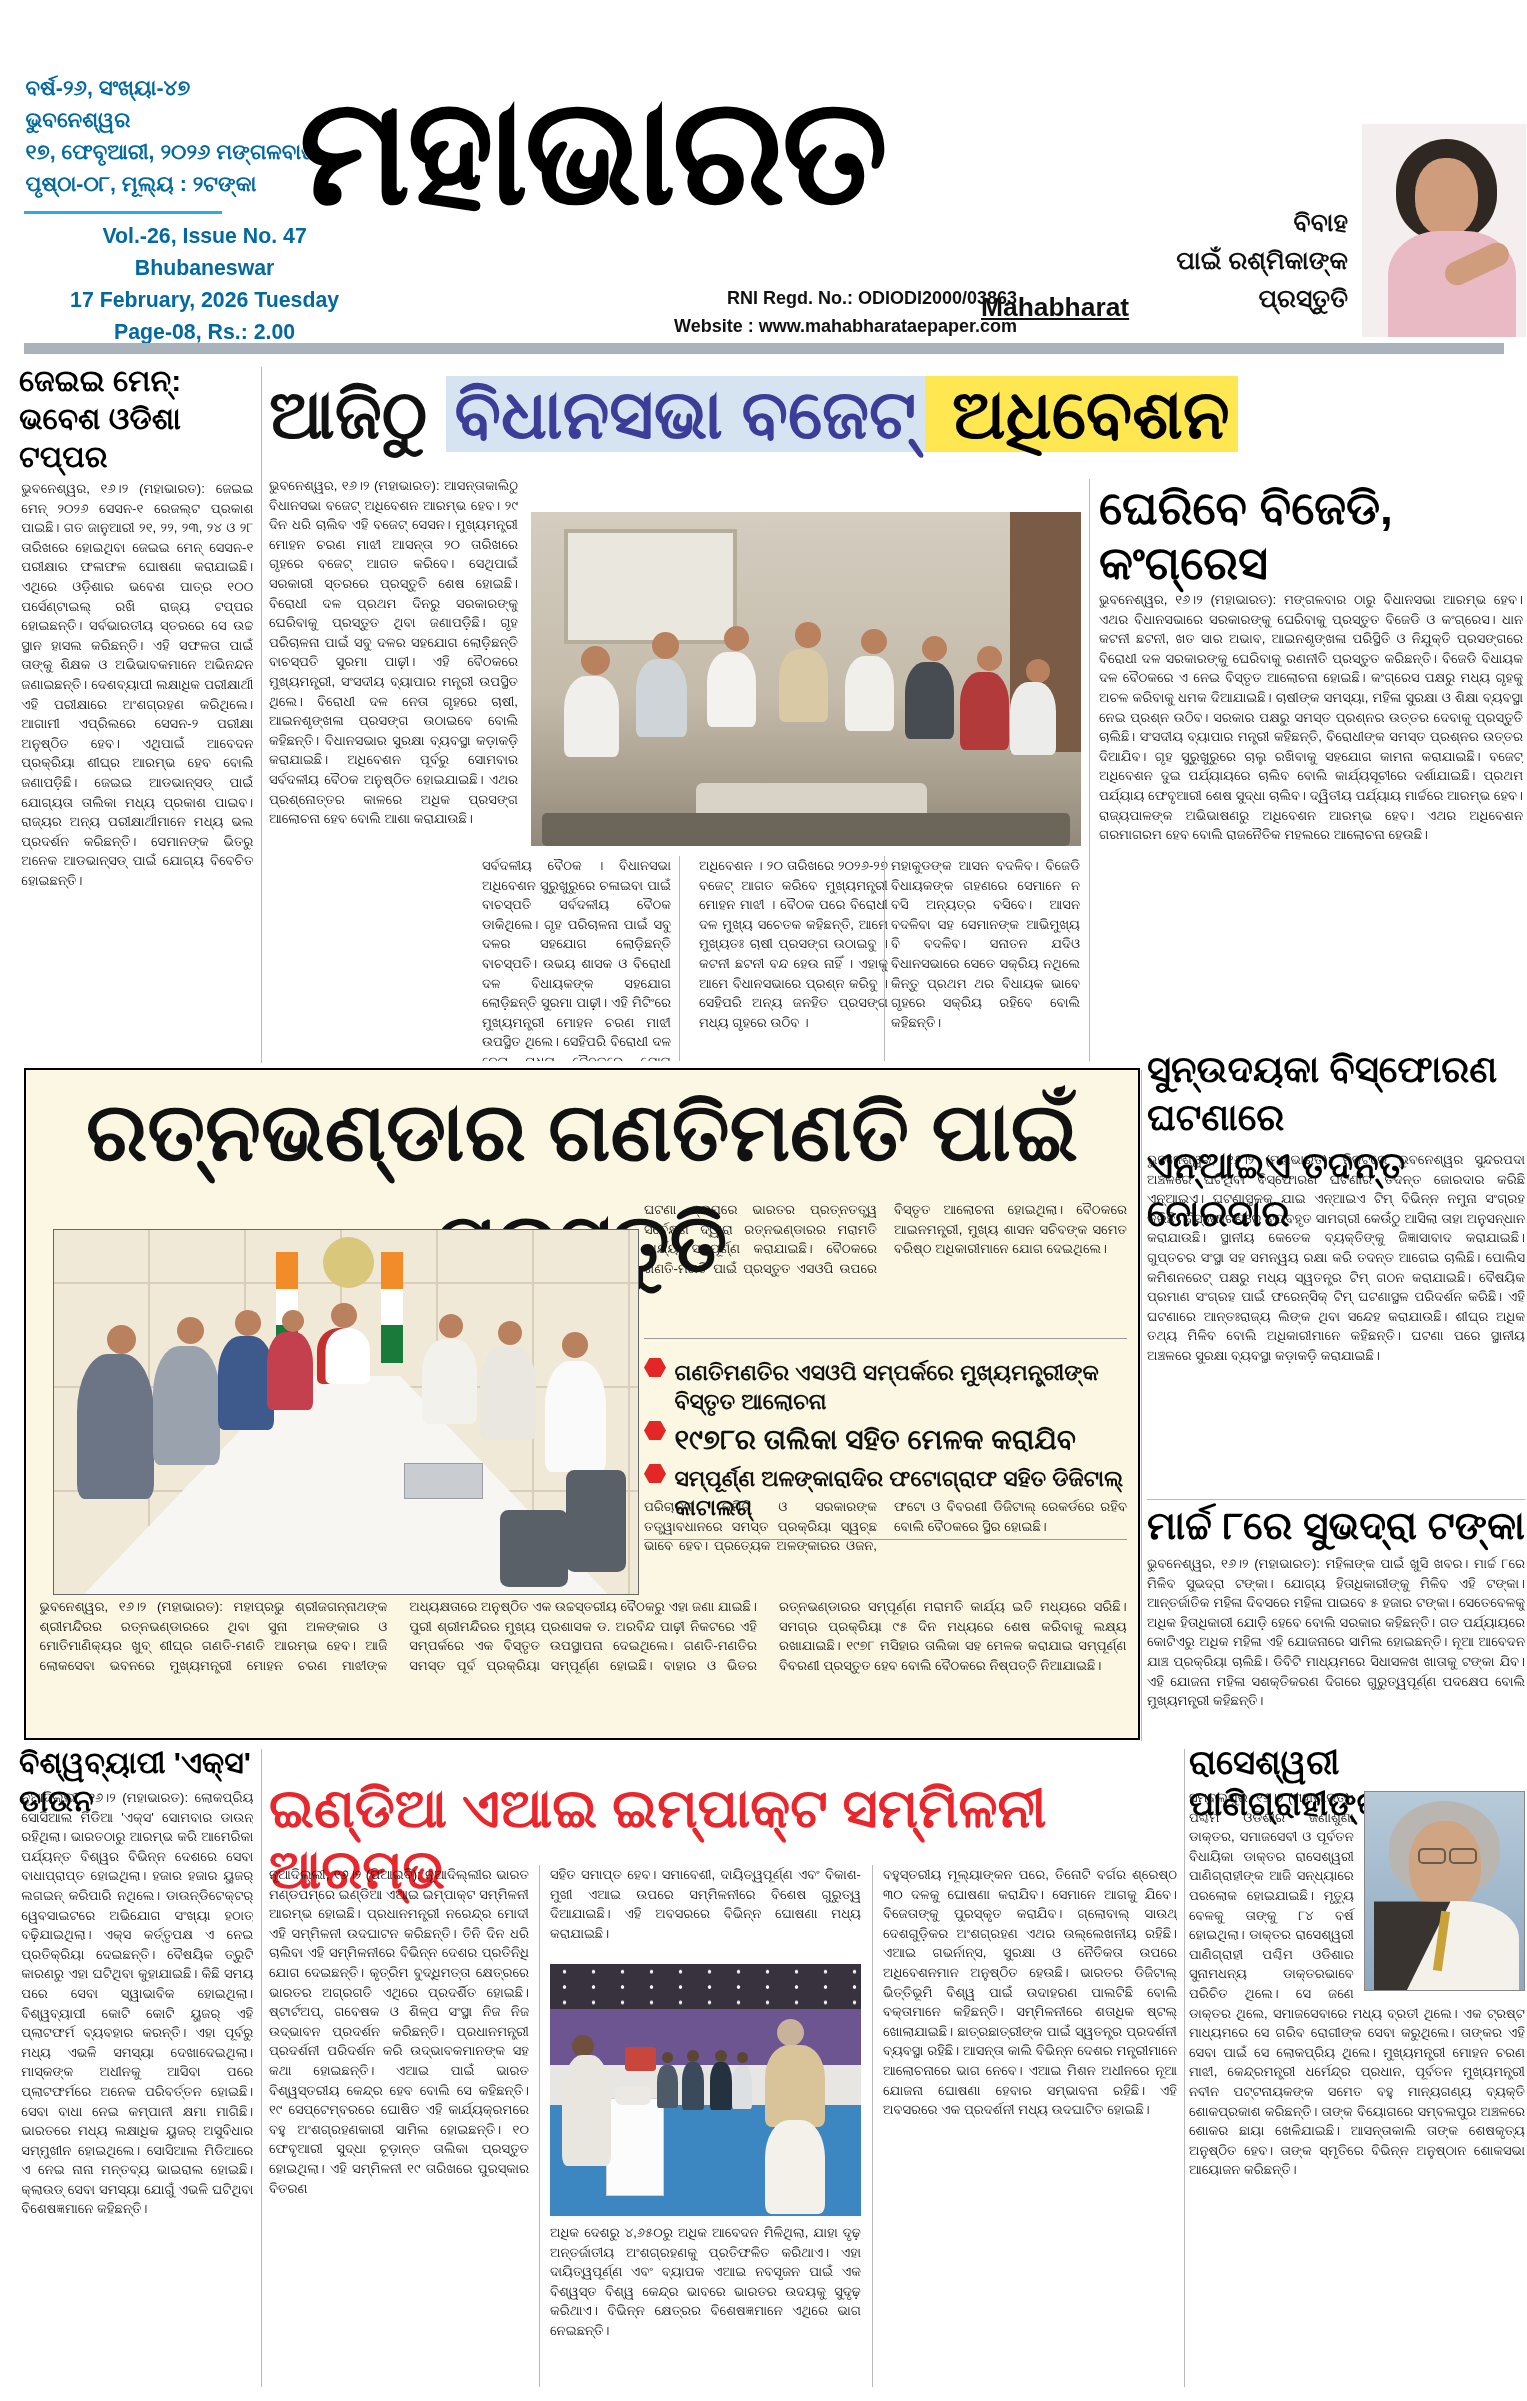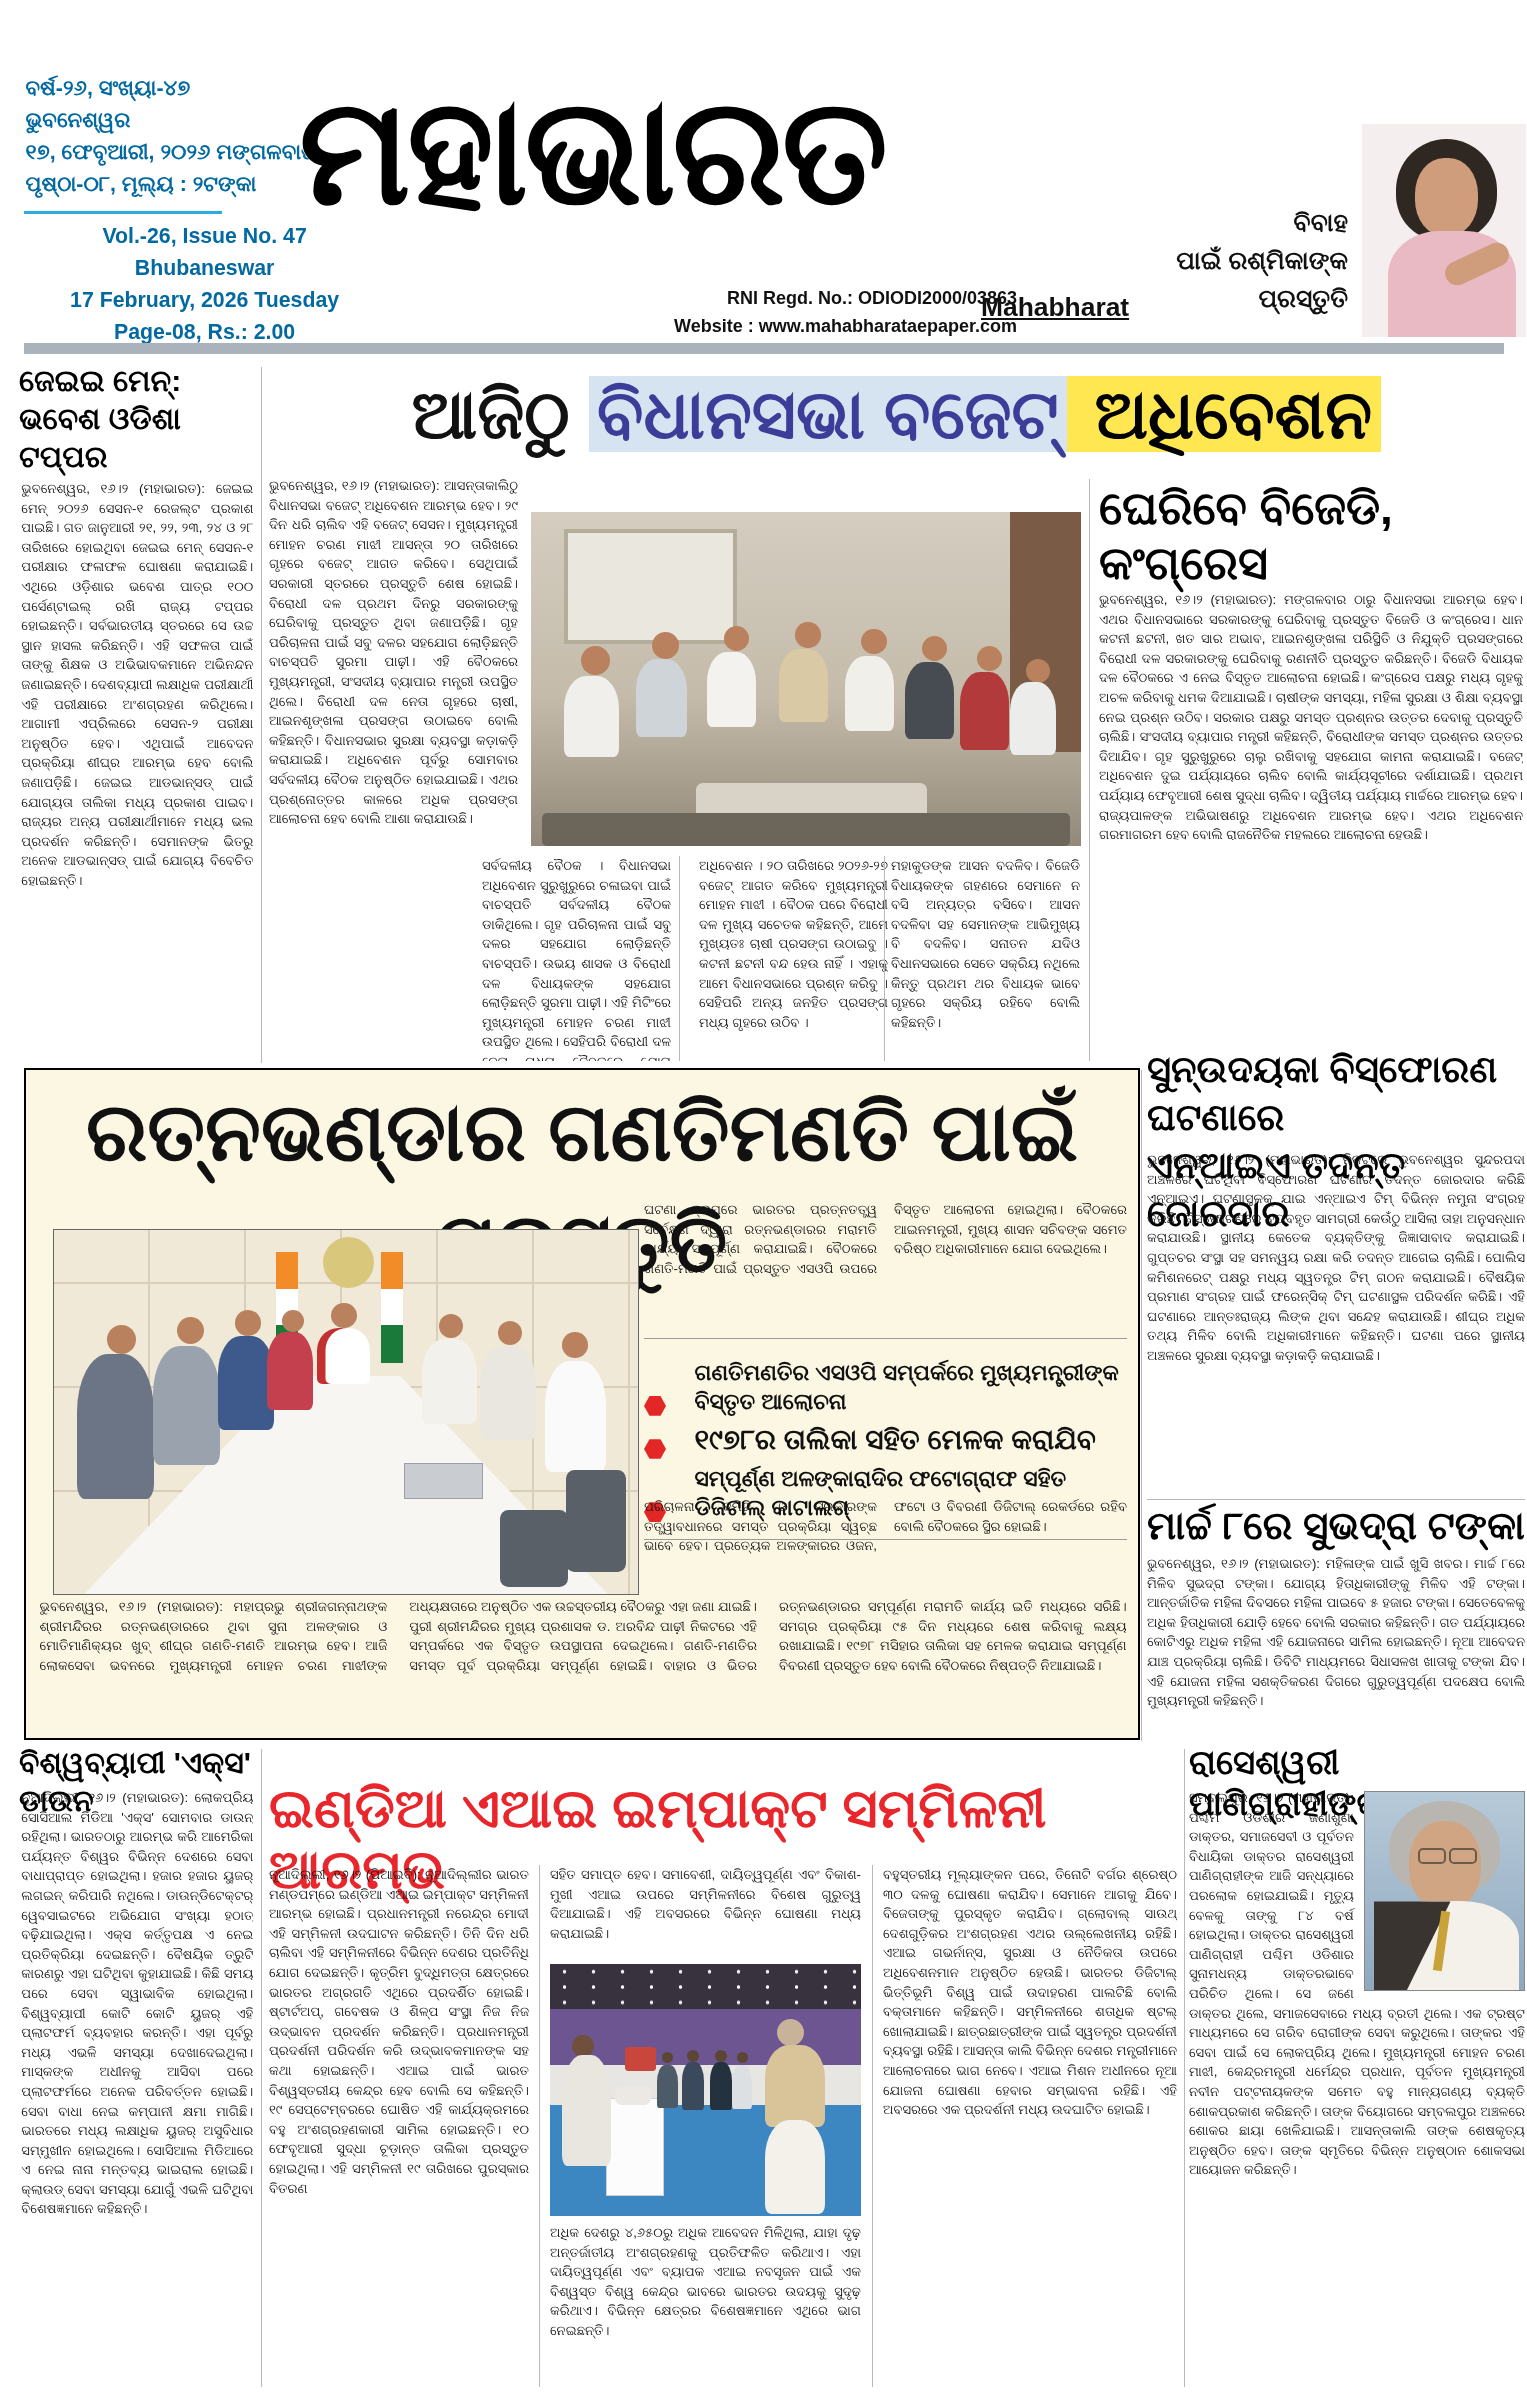--- a/index.html
+++ b/index.html
@@ -16,36 +16,36 @@
   #masthead-logo{left:299px;top:24px;width:734px;text-align:left;font-size:149px;font-weight:900;
       letter-spacing:-3.4px;color:#000;text-shadow:1.7px 1.7px 0 #ffffff,-1.7px -1.7px 0 #ffffff;line-height:256px;}
   #rni-block{left:674px;top:284px;font-size:18px;font-weight:bold;line-height:28px;text-align:right;}
   #latin-name{left:981px;top:292px;font-size:26.4px;font-weight:bold;text-decoration:underline;}
   #ad-text{left:1173px;top:203px;width:175px;text-align:right;font-size:25px;font-weight:bold;line-height:38px;}
   #gray-bar{left:24px;top:343px;width:1480px;height:11px;background:#aab2bc;}
 
   
   .story-head{font-weight:bold;color:#000;text-align:left;}
   #jee-head{left:19px;top:362px;width:237px;font-size:30px;line-height:38px;}
-  #main-head{left:269px;top:367px;width:1254px;height:99px;font-size:68px;line-height:94px;white-space:nowrap;text-align:center;font-weight:bold;}
+  #main-head{left:269px;top:367px;width:1254px;height:99px;font-size:68px;line-height:94px;white-space:nowrap;font-weight:bold;}
   #main-head .seg-blue{color:#3c3d99;background:#d6e4f2;padding:0 8.5px;}
   #main-head .seg-yellow{color:#000;background:#ffe752;padding:0 8.5px;}
   #gheribe-head{left:1099px;top:481px;width:424px;font-size:46px;line-height:55px;}
   #sundarpada-head{left:1147px;top:1046px;width:378px;font-size:37px;line-height:48px;}
   #subhadra-head{left:1147px;top:1503px;width:378px;font-size:39px;line-height:46px;}
   #xdown-head{left:19px;top:1744px;width:237px;font-size:30px;line-height:38px;}
   #ai-head{left:269px;top:1778px;width:909px;font-size:54px;line-height:61px;color:#e8262b;}
   #ras-head{left:1189px;top:1742px;width:336px;font-size:34px;line-height:41px;}
 
   
   #panel{left:24px;top:1068px;width:1116px;height:672px;background:#fbf7e3;border:2.6px solid #000;box-sizing:border-box;}
   #ratna-head{position:absolute;left:0;top:6.8px;width:100%;text-align:center;font-size:81px;line-height:111px;font-weight:bold;}
   #panel-right-top{position:absolute;left:618px;top:130px;width:483px;height:135px;column-count:2;column-gap:17px;}
   #bullet-box{position:absolute;left:618px;top:268px;width:483px;border-top:1.7px solid #9a9a9a;border-bottom:1.7px solid #9a9a9a;padding:13.6px 0 12px 0;}
-  .bullet-row{display:flex;align-items:flex-end;margin:5.1px 0;gap:20px;}
+  .bullet-row{display:flex;align-items:flex-start;margin:5.1px 0;}
   .bullet-hex{width:22px;height:19.6px;background:#e32726;flex:0 0 22px;margin-right:8.5px;
       clip-path:polygon(25% 0,75% 0,100% 50%,75% 100%,25% 100%,0 50%);}
   .bullet-txt{font-weight:bold;font-size:22px;line-height:29px;}
   .bullet-txt.big{font-size:28px;line-height:38px;}
   #panel-right-bottom{position:absolute;left:618px;top:427px;width:483px;height:90px;column-count:2;column-gap:17px;}
   #panel-bottom{position:absolute;left:13.6px;top:527px;width:1087px;height:135px;column-count:3;column-gap:22px;}
 
   
   .photo{overflow:hidden;}
   .fig-head{position:absolute;border-radius:50%;background:#b9815d;}

